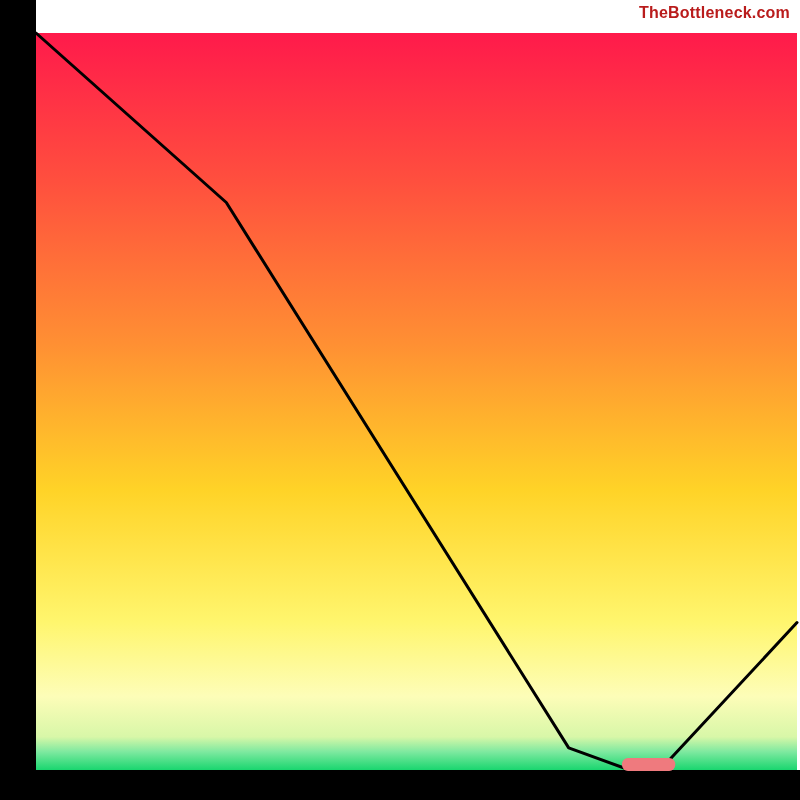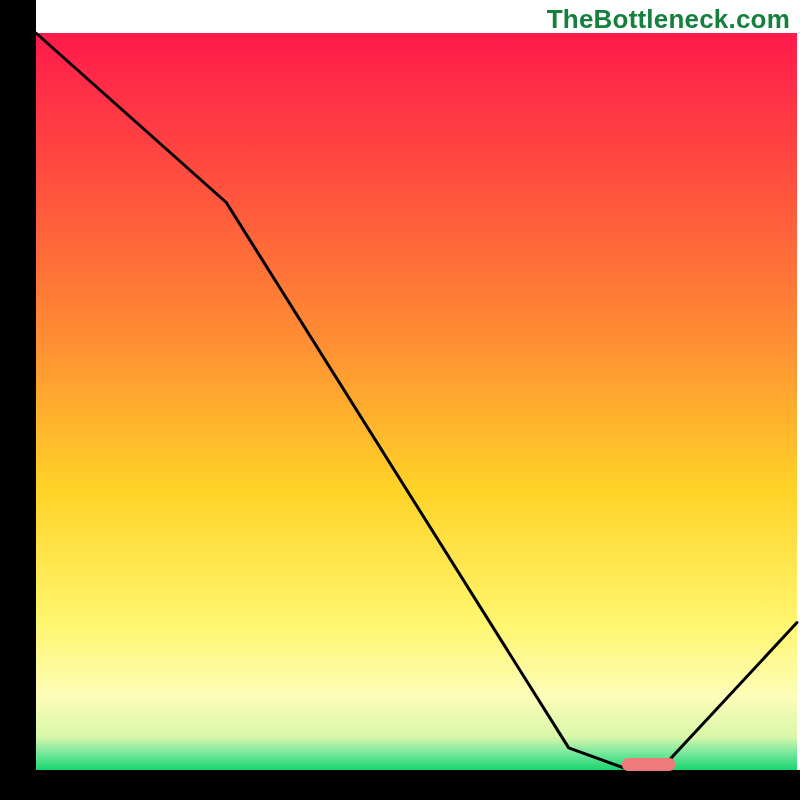--- a/index.html
+++ b/index.html
@@ -13,23 +13,23 @@
   }
   .stage {
     position: relative;
     width: 800px;
     height: 800px;
   }
   .watermark {
     position: absolute;
     top: 4px;
     right: 10px;
-    font-size: 26px;
+    font-size: 16px;
     font-weight: 600;
-    color: #15803d;
+    color: #b91c1c;
     letter-spacing: 0.2px;
     user-select: none;
   }
   svg {
     display: block;
     position: absolute;
     top: 0;
     left: 0;
   }
 </style>

